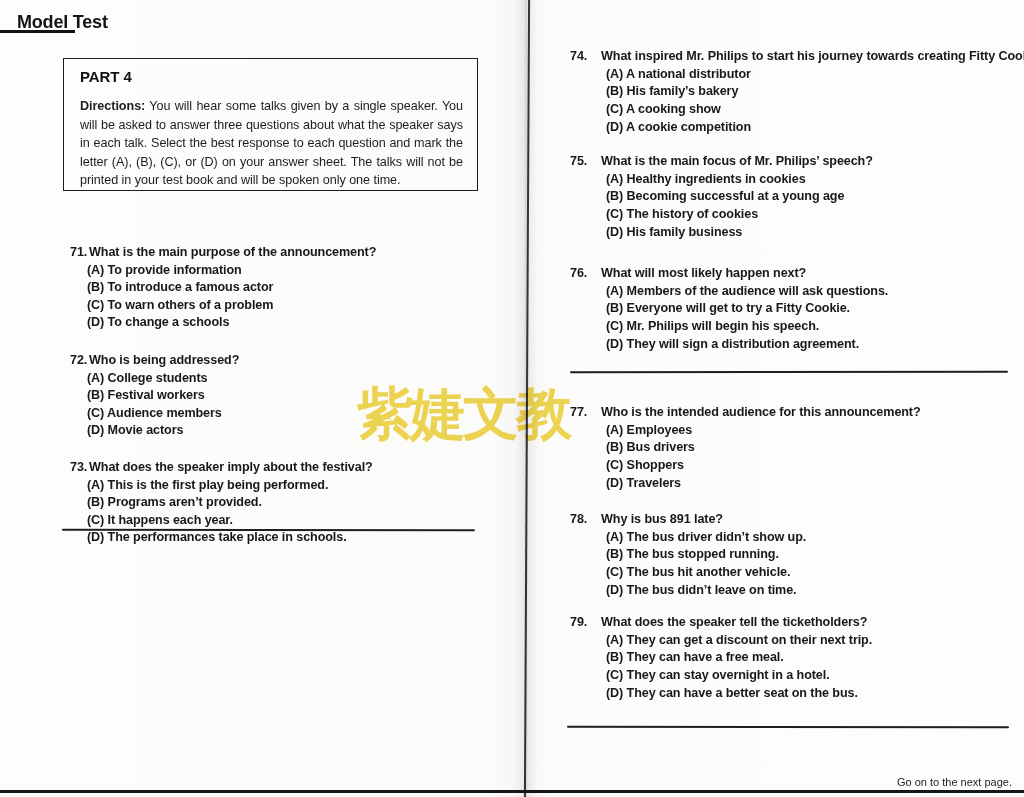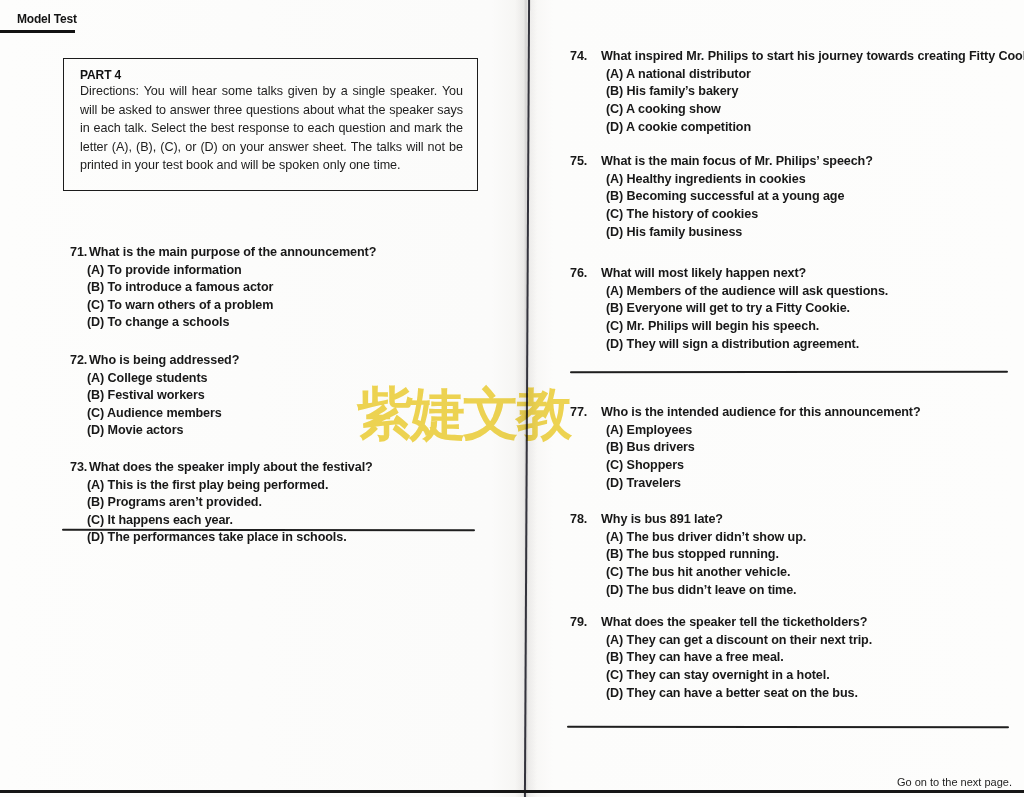--- a/index.html
+++ b/index.html
@@ -10,37 +10,37 @@
     position:relative;
     color:#1b1b1b;
   }
   .sheet {
     position:absolute; inset:0;
     background:linear-gradient(to right,#fdfdfc 0%, #fbfbfa 48%, #f5f4f2 51.2%, #fcfcfb 54%, #fdfdfc 100%);
   }
   
   .header-title {
     position:absolute; left:17px; top:12px;
-    font-size:12px; font-weight:700; letter-spacing:-0.2px; color:#141414;
+    font-size:18px; font-weight:700; letter-spacing:-0.2px; color:#141414;
   }
   .header-underline {
     position:absolute; left:0; top:30px; width:75px; height:2.5px; background:#121212;
   }
   
   .part-box {
     position:absolute; left:63px; top:58px; width:415px; height:133px;
     border:1.6px solid #1c1c1c; background:transparent;
     padding:9px 14px 0 16px;
   }
-  .part-title { font-size:12px; font-weight:700; color:#121212; margin-bottom:0; letter-spacing:-0.1px; }
+  .part-title { font-size:15px; font-weight:700; color:#121212; margin-bottom:12px; letter-spacing:-0.1px; }
   .directions-text {
     font-size:12.6px; line-height:18.6px; font-weight:500; color:#1d1d1d;
     text-align:justify; letter-spacing:-0.05px;
   }
-  .directions-text b { font-weight:400; }
+  .directions-text b { font-weight:700; }
   
   .question { position:absolute; font-size:12.6px; font-weight:600; letter-spacing:-0.1px; color:#181818; }
   .question .q-line { white-space:nowrap; }
   .q-num { display:inline-block; }
   .left-q .q-num { width:19px; }
   .right-q .q-num { width:31px; }
   .opt { white-space:nowrap; }
   .left-q  { line-height:17.6px; width:440px;margin-top:36px; }
   .right-q { line-height:17.7px; width:450px; }
   .left-q .opt  { padding-left:17px; }

